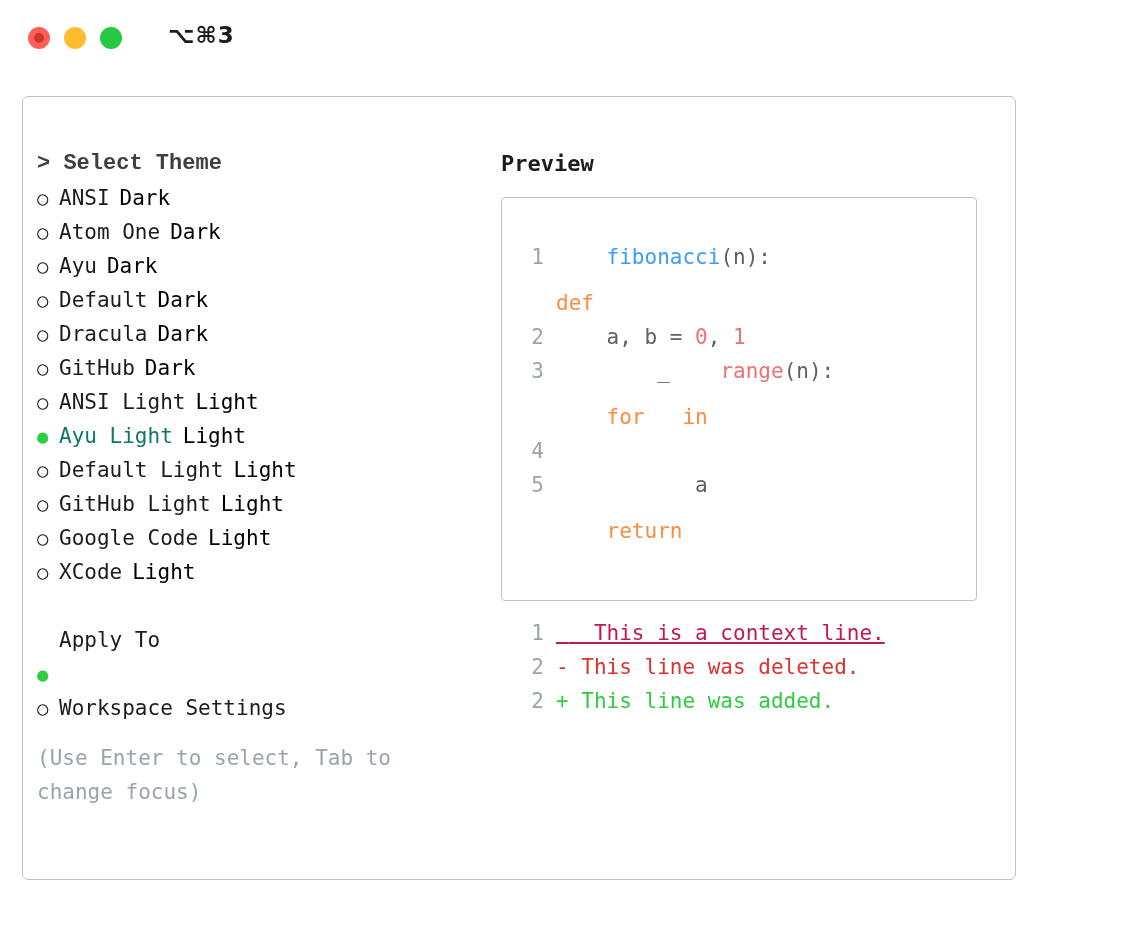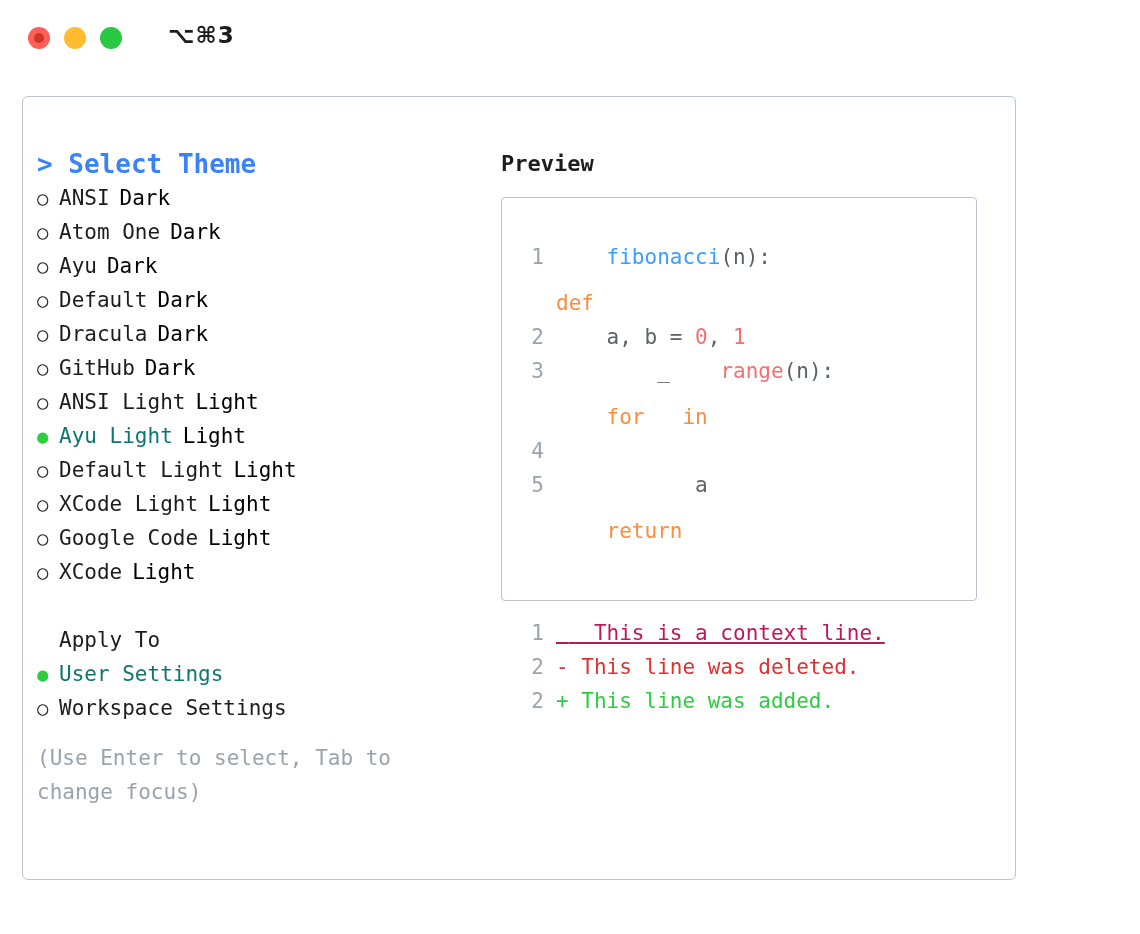--- a/index.html
+++ b/index.html
@@ -73,25 +73,26 @@
     box-sizing: border-box;
     background: #ffffff;
   }
   .left-col {
     position: absolute;
     left: 14px;
     top: 50px;
     width: 440px;
   }
   .heading {
-    font-size: 26px;
+    font-size: 22px;
     font-weight: bold;
-    color: #3b82f6;
-    line-height: 34px;
-    white-space: pre;
+    color: #404040;
+    line-height: 34px;
+    white-space: pre;
+    font-family: Liberation Mono, monospace;
   }
   .theme-list {
     margin-top: 0px;
   }
   .row {
     display: flex;
     align-items: baseline;
     line-height: 34px;
     font-size: 21px;
     white-space: pre;
@@ -193,29 +194,29 @@
       <div class="theme-list" id="theme-list">
           <div class="row"><span class="bullet">○</span><span class="label">ANSI</span><span class="variant">Dark</span></div>
           <div class="row"><span class="bullet">○</span><span class="label">Atom One</span><span class="variant">Dark</span></div>
           <div class="row"><span class="bullet">○</span><span class="label">Ayu</span><span class="variant">Dark</span></div>
           <div class="row"><span class="bullet">○</span><span class="label">Default</span><span class="variant">Dark</span></div>
           <div class="row"><span class="bullet">○</span><span class="label">Dracula</span><span class="variant">Dark</span></div>
           <div class="row"><span class="bullet">○</span><span class="label">GitHub</span><span class="variant">Dark</span></div>
           <div class="row"><span class="bullet">○</span><span class="label">ANSI Light</span><span class="variant">Light</span></div>
           <div class="row selected"><span class="bullet">●</span><span class="label">Ayu Light</span><span class="variant">Light</span></div>
           <div class="row"><span class="bullet">○</span><span class="label">Default Light</span><span class="variant">Light</span></div>
-          <div class="row"><span class="bullet">○</span><span class="label">XCode Light</span><span class="variant">Light</span></div>
+          <div class="row"><span class="bullet">○</span><span class="label">GitHub Light</span><span class="variant">Light</span></div>
           <div class="row"><span class="bullet">○</span><span class="label">Google Code</span><span class="variant">Light</span></div>
           <div class="row"><span class="bullet">○</span><span class="label">XCode</span><span class="variant">Light</span></div>
         </div>
 
       <div class="section-gap"></div>
       <div class="apply-heading">Apply To</div>
       <div id="apply-list">
-          <div class="row selected"><span class="bullet">●</span><span class="label">User Settings</span></div>
+          <div class="row selected"><span class="bullet">●</span></div>
           <div class="row"><span class="bullet">○</span><span class="label">Workspace Settings</span></div>
         </div>
 
       <div class="hint">(Use Enter to select, Tab to change focus)</div>
     </div>
 
     <div class="right-col">
       <div class="preview-title">Preview</div>
       <div class="preview-box">
         <div id="code-block">

